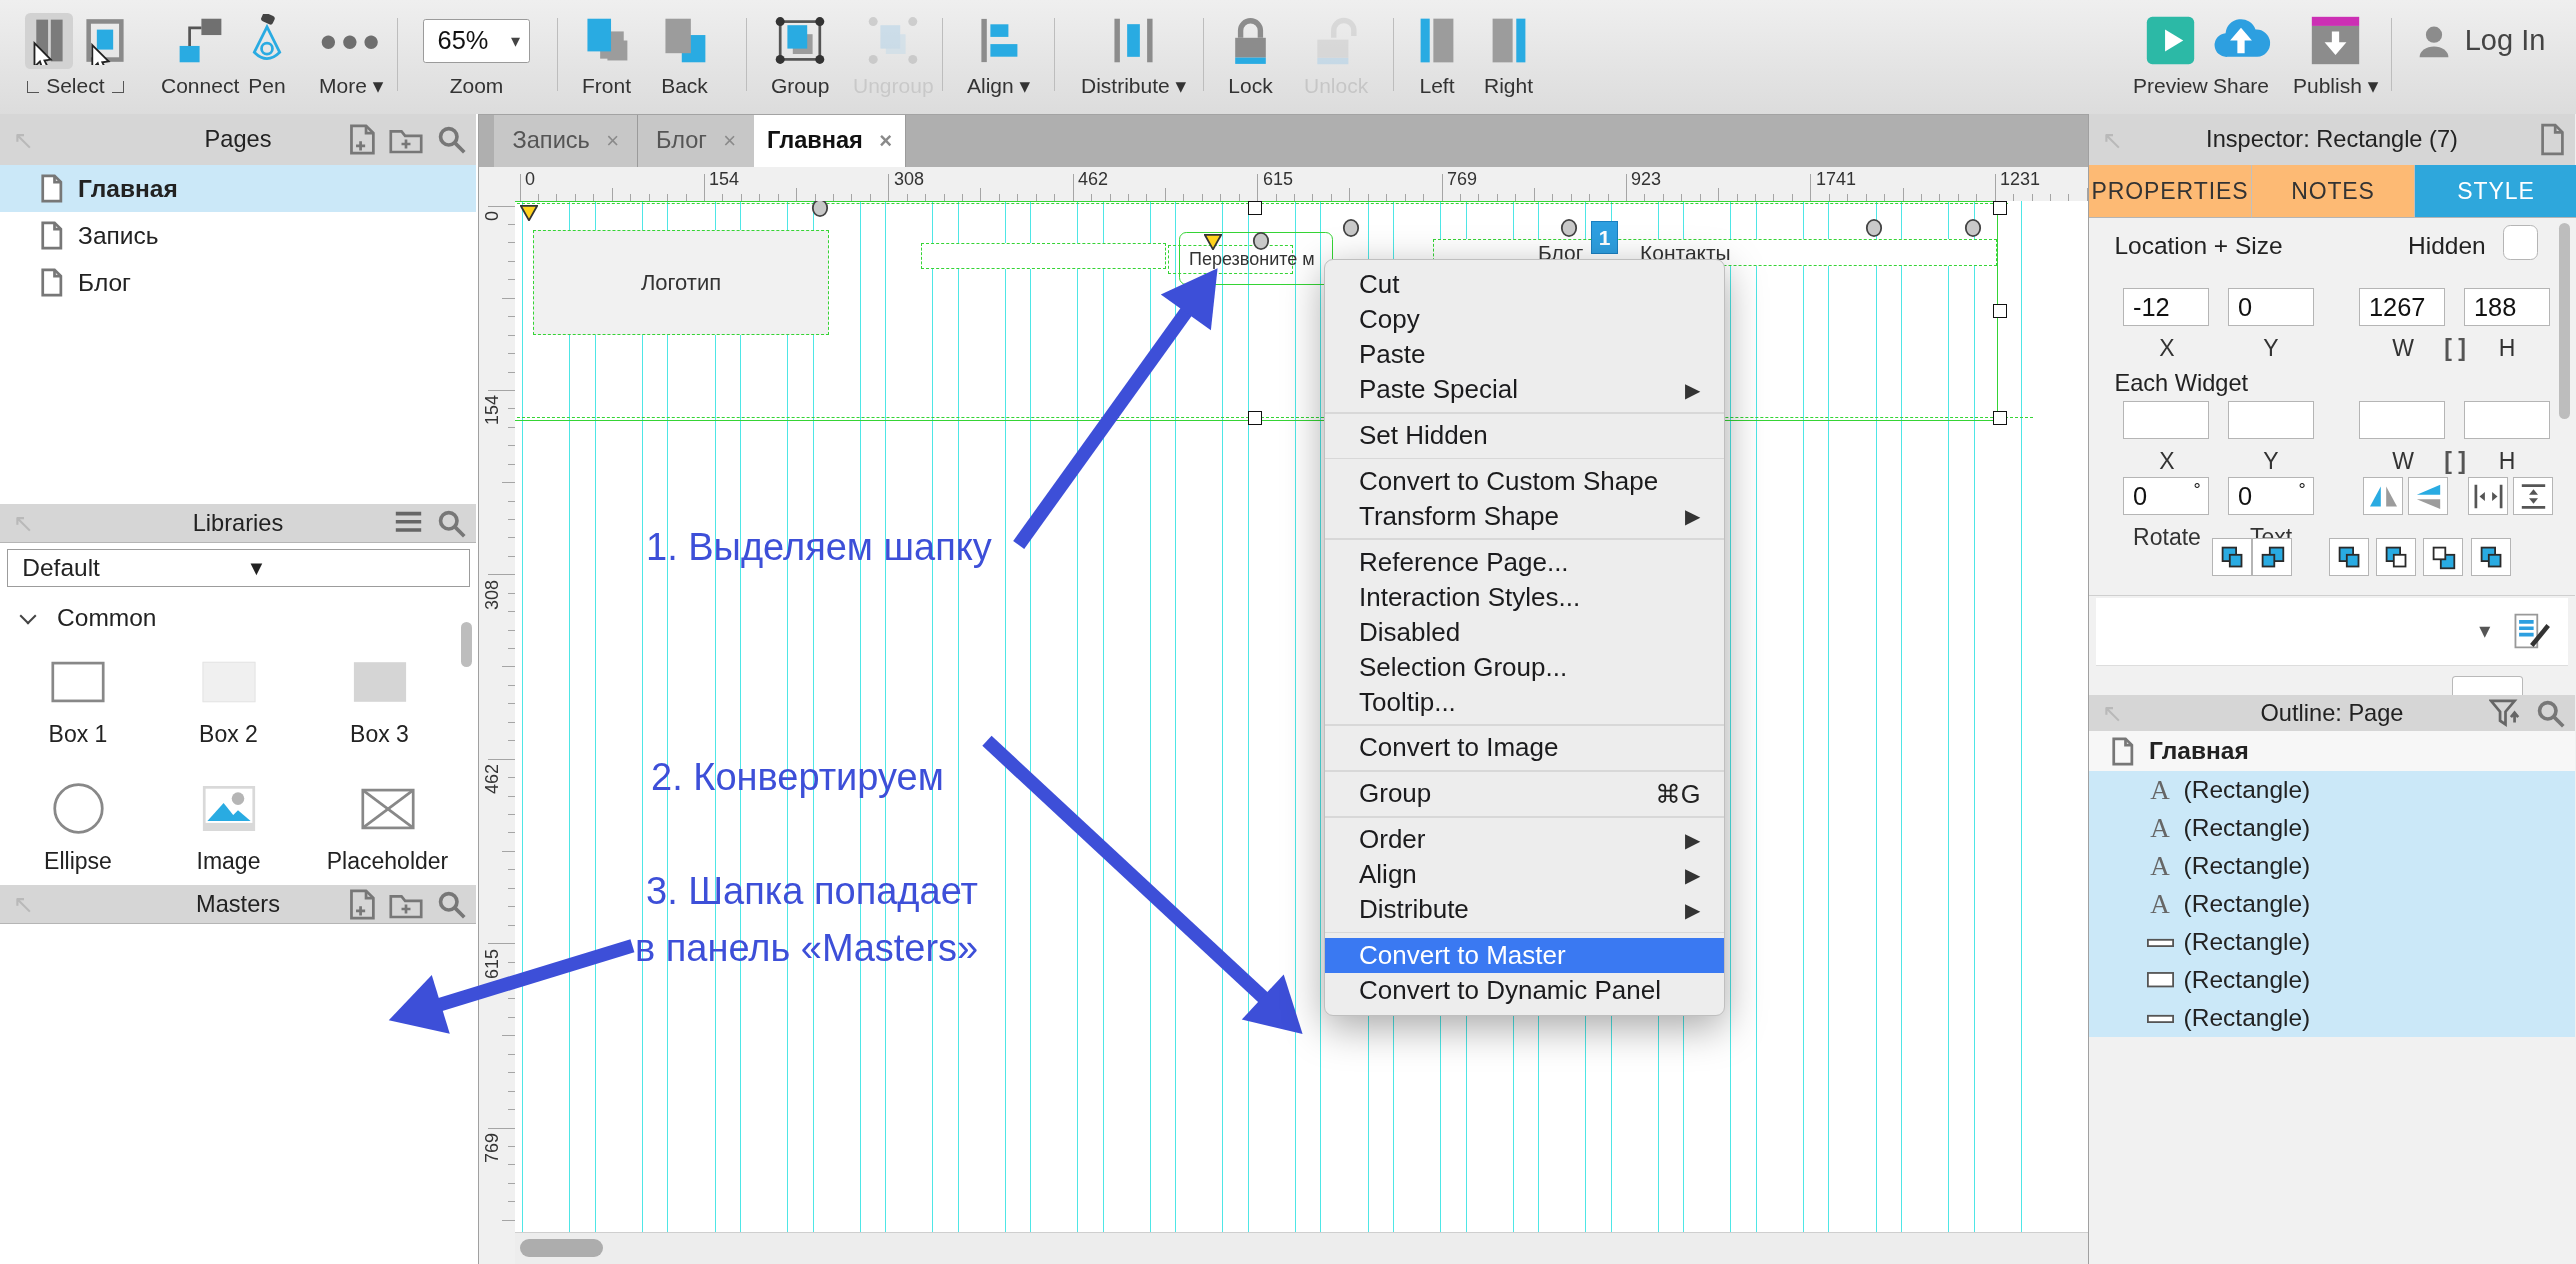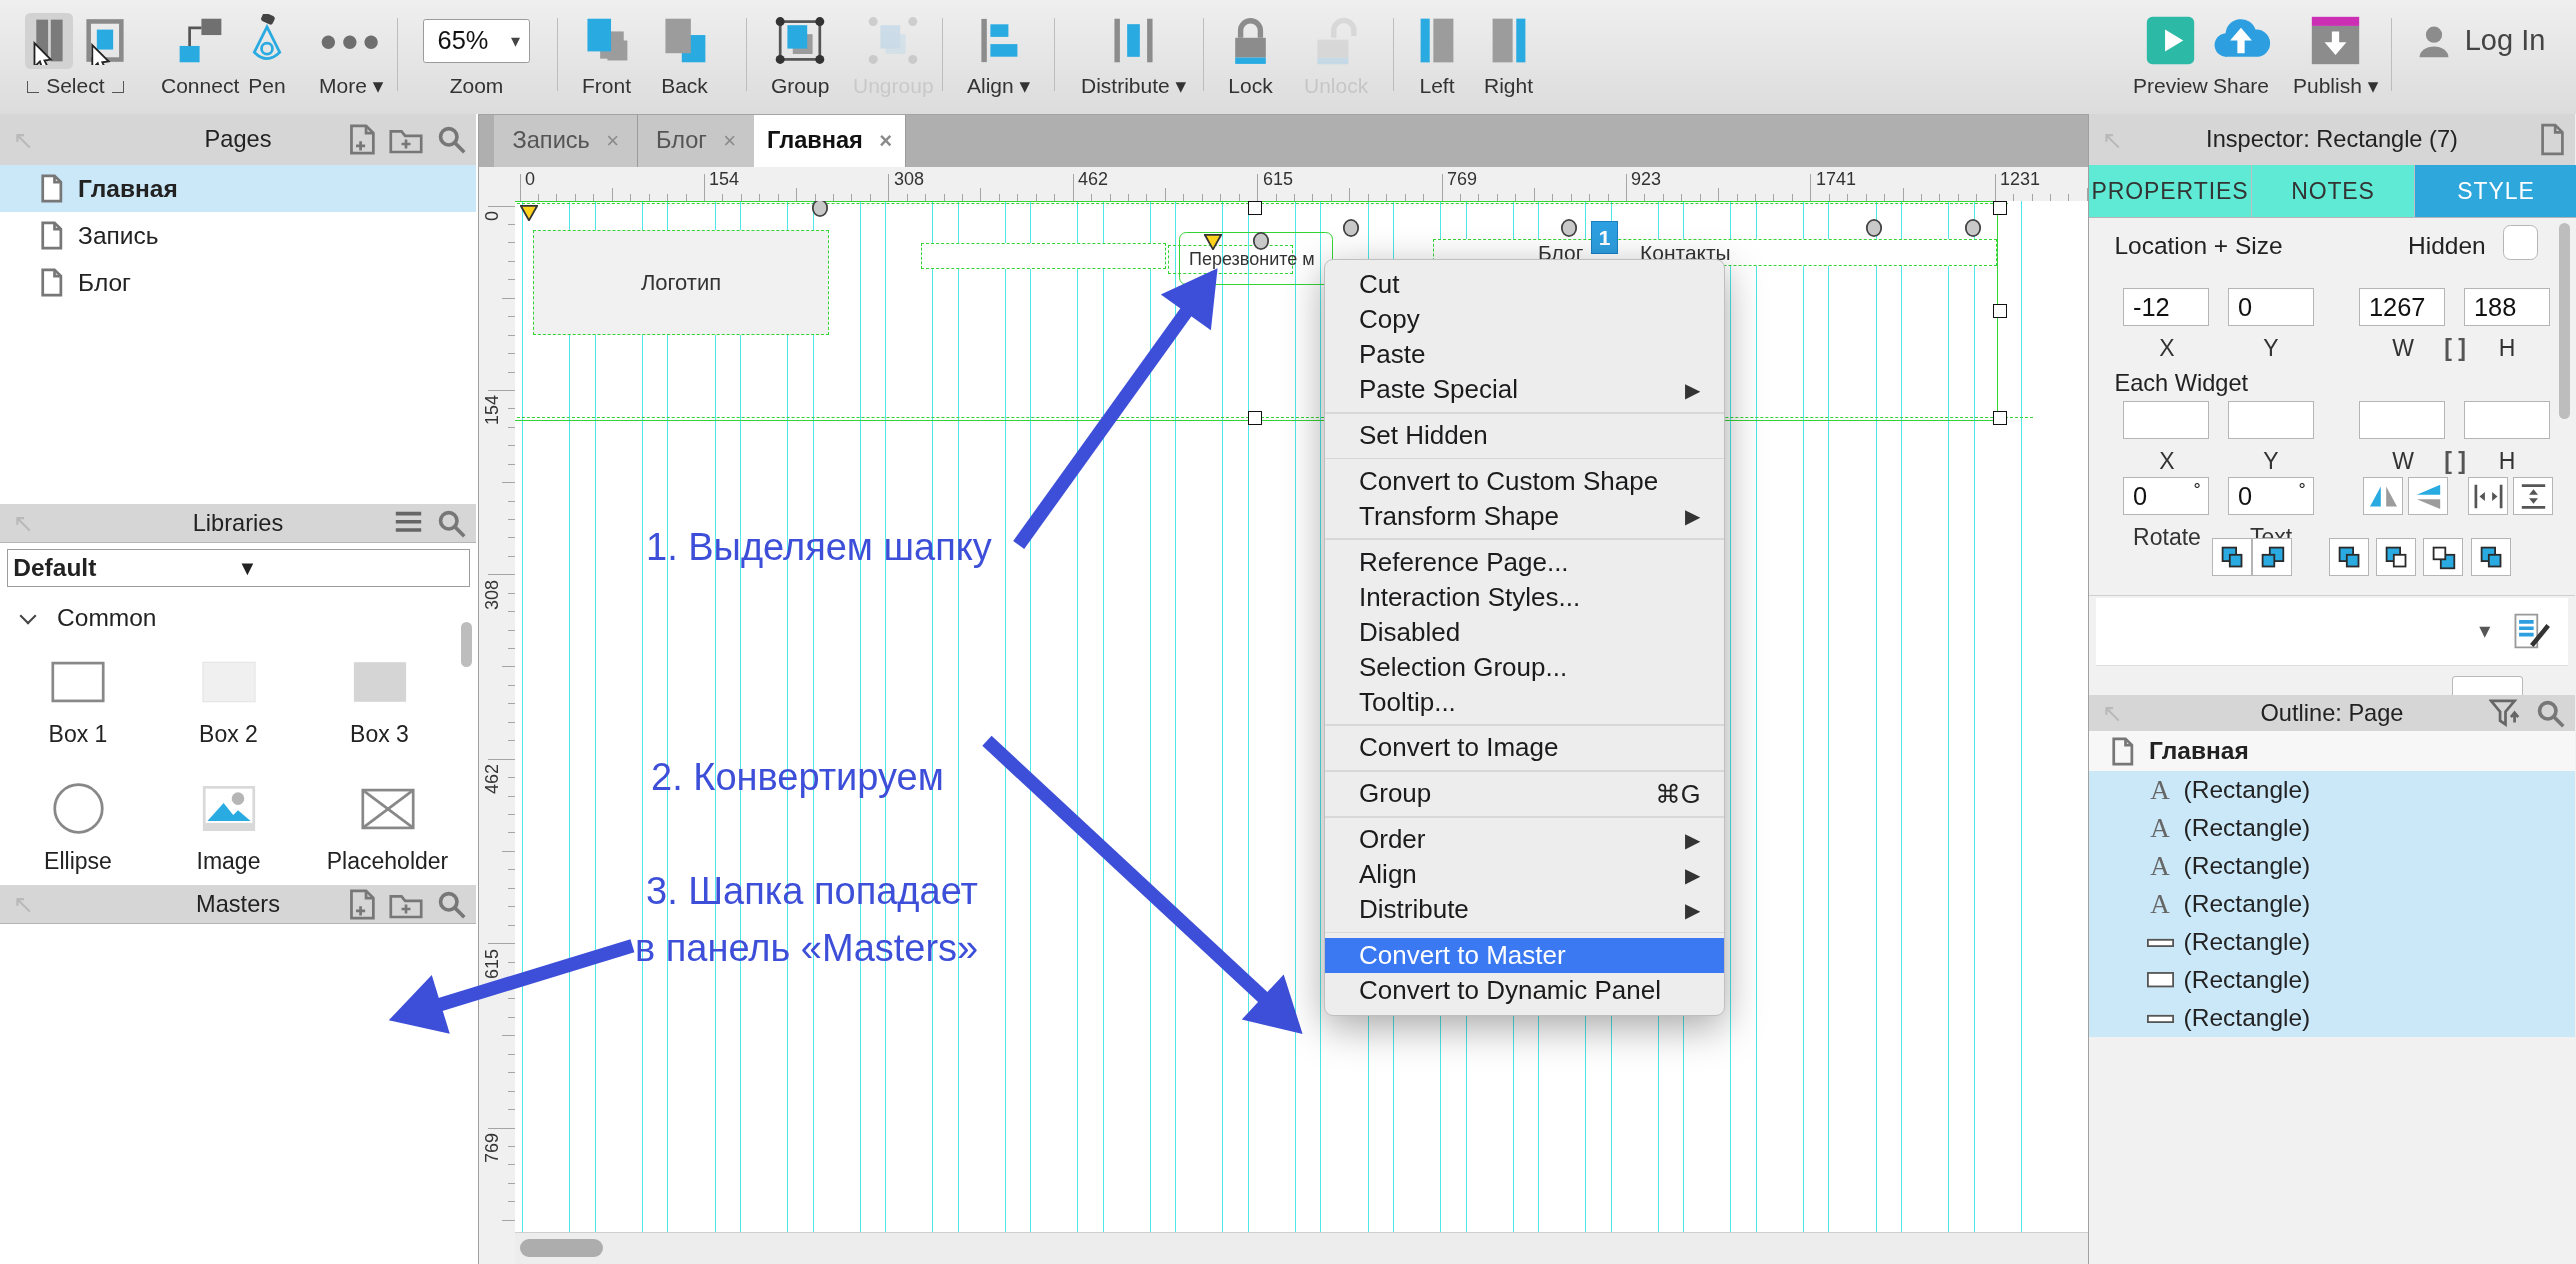--- a/index.html
+++ b/index.html
@@ -27,21 +27,21 @@
   .phead{position:absolute;left:0;width:476px;background:#D6D6D6;border-bottom:0.9px solid #B5B5B5;
     display:flex;align-items:center;}
   .phead .ptitle{position:absolute;width:100%;text-align:center;font-size:23.6px;color:#222;}
   .phead .hicons{position:absolute;right:9px;display:flex;gap:12.7px;align-items:center;z-index:2;}
   .backarrow{position:absolute;left:12.7px;color:#B9B9B9;font-size:25.4px;z-index:2;}
   .prow{position:absolute;left:0;width:476px;height:47px;display:flex;align-items:center;font-size:24.5px;}
   .prow .picon{margin-left:40px;margin-right:14.5px;}
   .prow.sel{background:#CBE8F8;font-weight:bold;}
   #lib-dropdown{position:absolute;left:7.3px;top:435px;width:461px;height:36px;background:#fff;
     border:0.9px solid #9C9C9C;display:flex;align-items:center;font-size:24.5px;}
-  #lib-dropdown span{margin-left:5px;flex:1;font-weight:bold;}
+  #lib-dropdown span{margin-left:14px;flex:1;}
   #lib-dropdown .caret{margin-right:12.7px;color:#222;font-size:20px;}
   .libitem{position:absolute;width:127px;text-align:center;}
   .libitem .licon{height:53px;display:flex;align-items:center;justify-content:center;}
   .libitem .llabel{margin-top:12.7px;font-size:23px;color:#222;}
   .chev{display:inline-block;width:10px;height:10px;border-left:2.7px solid #444;border-bottom:2.7px solid #444;
     transform:rotate(-45deg);margin-right:16.3px;margin-bottom:3.6px;}
   .scrollthumb{position:absolute;background:#BDBDBD;border-radius:6.3px;}
   
   #canvas-wrap{position:absolute;left:478px;top:114px;width:1610px;height:1150px;background:#fff;overflow:hidden;}
   #tabstrip{position:absolute;left:0;top:0;width:1610px;height:53px;background:#AFAFAF;}
@@ -72,21 +72,21 @@
   .mitem{position:relative;height:35px;display:flex;align-items:center;font-size:26px;color:#1b1b1d;padding:0 23.6px 0 34px;}
   .mitem .grow{flex:1;}
   .mitem .sub{font-size:20px;color:#333;}
   .mitem .short{font-size:25.4px;color:#222;}
   .mitem.hl{background:#3A79F2;color:#fff;}
   .msep{height:1.8px;background:#D8D8D8;margin:4.5px 0;}
   
   #right-panel{position:absolute;left:2088px;top:114px;width:488px;height:1150px;background:#F1F1F1;
     border-left:1.8px solid #A0A0A0;z-index:10;}
   #insp-tabs{position:absolute;left:0;top:51px;width:488px;height:53px;display:flex;}
-  .itab{flex:1;background:#5eead4;border-right:0.9px solid #C0C0C0;border-bottom:0.9px solid #B5B5B5;
+  .itab{flex:1;background:#fdba74;border-right:0.9px solid #C0C0C0;border-bottom:0.9px solid #B5B5B5;
     display:flex;align-items:center;justify-content:center;font-size:23px;color:#333;letter-spacing:0.9px;}
   .itab.active{background:#2EA7DC;color:#fff;border-right:none;}
   .ifield{position:absolute;background:#fff;border:0.9px solid #B5B5B5;font-size:25.4px;color:#111;
     display:flex;align-items:center;padding-left:9px;width:86px;height:38px;box-sizing:border-box;}
   .ilabel{position:absolute;font-size:23px;color:#333;transform:translateX(-50%);}
   .deg{position:absolute;right:7.3px;top:1.8px;font-size:18px;color:#111;}
   .ibtn{position:absolute;width:40px;height:38px;background:#fff;border:0.9px solid #B5B5B5;box-sizing:border-box;
     display:flex;align-items:center;justify-content:center;}
   .orow{position:absolute;left:0;width:486px;height:38px;display:flex;align-items:center;font-size:24.5px;background:#CBE8F8;}
   .orow .oicon{width:40px;margin-left:51px;display:flex;justify-content:center;}

